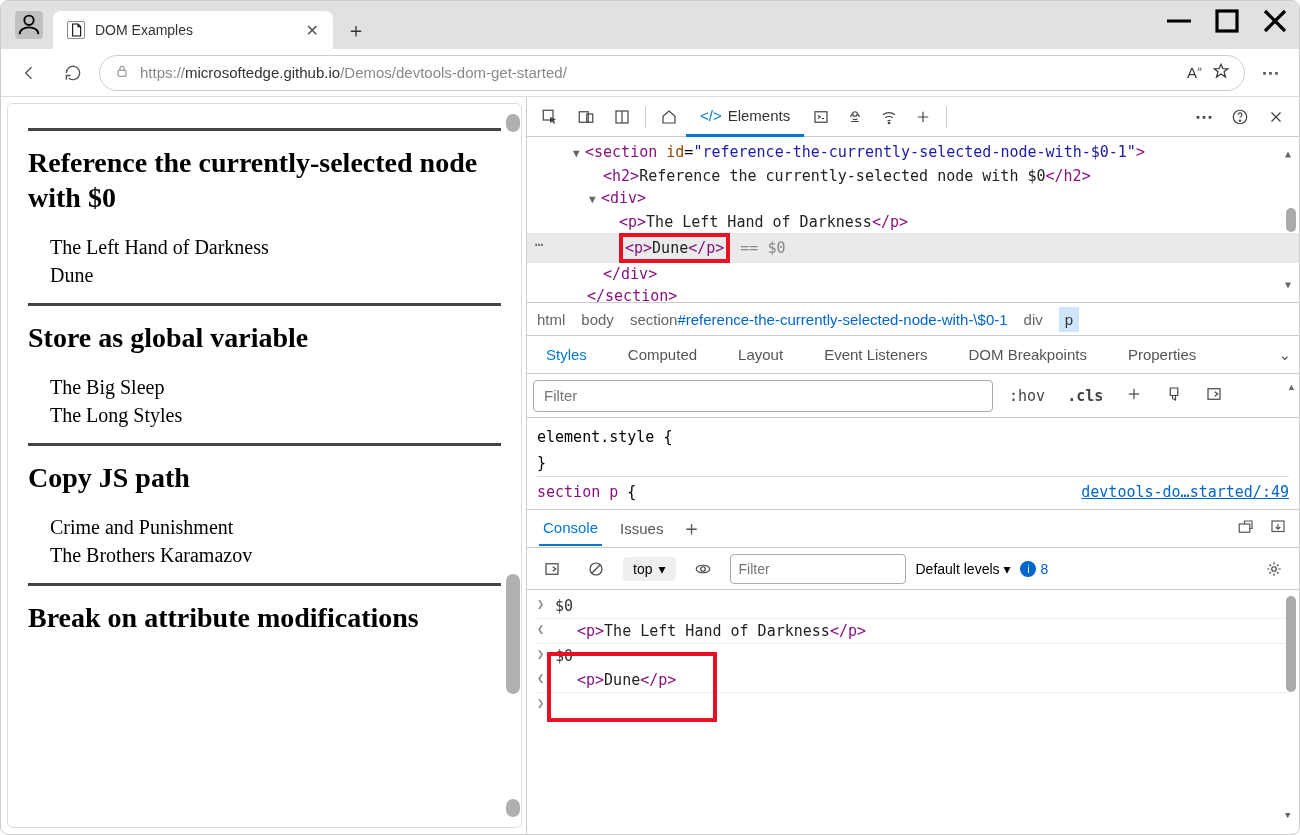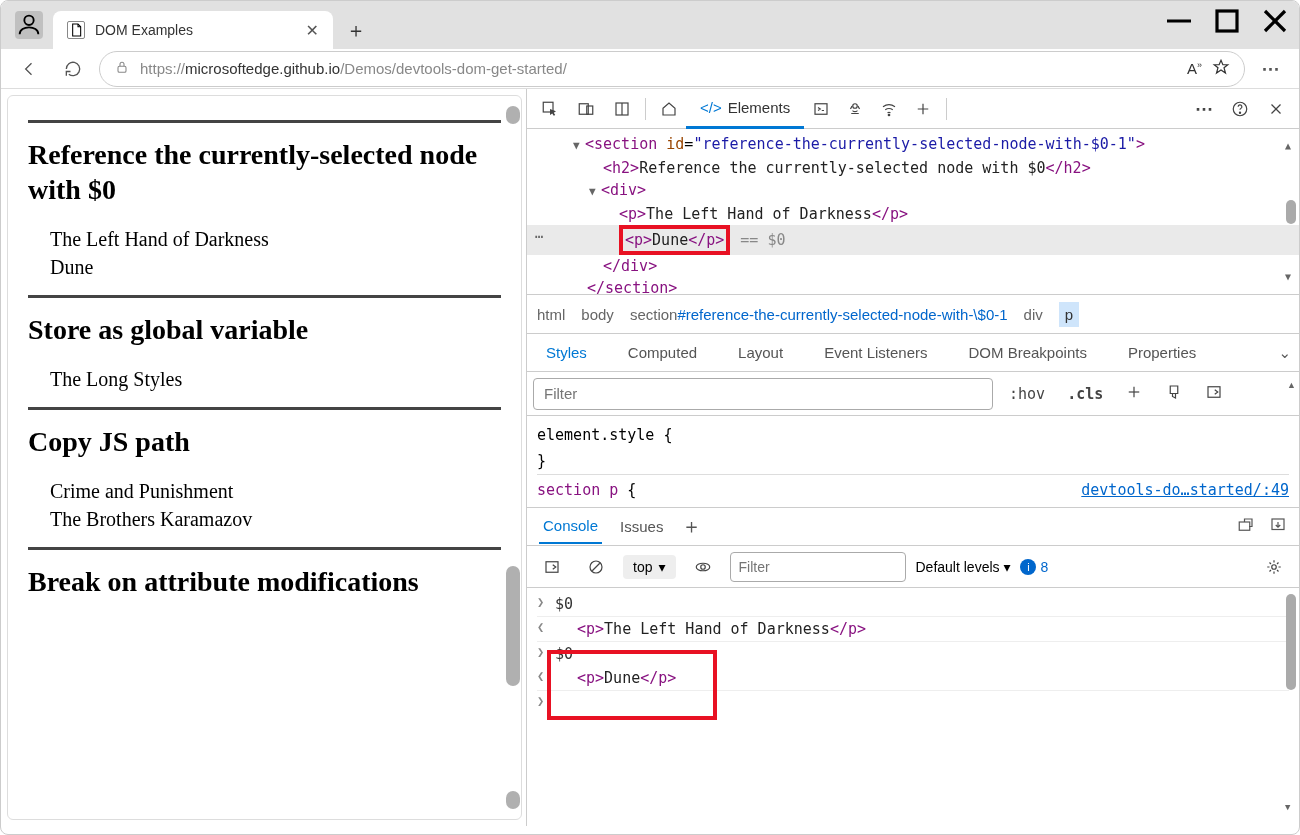--- a/index.html
+++ b/index.html
@@ -10,21 +10,21 @@
 .profile { width: 28px; height: 28px; background: #c0c0c0; border-radius: 4px; margin: 0 10px 10px 14px; display:flex; align-items:center; justify-content:center; }
 .tab { background: #fff; height: 38px; border-radius: 8px 8px 0 0; display: flex; align-items: center; padding: 0 14px; min-width: 280px; margin-bottom: 0; position: relative; }
 .tab .favicon { width: 18px; height: 18px; margin-right: 10px; border:1px solid #888; border-radius:2px; display:flex; align-items:center; justify-content:center; }
 .tab .title { font-size: 14px; color: #333; flex:1; }
 .tab .close { margin-left: auto; font-size: 16px; color: #555; }
 .newtab { width: 34px; height:34px; display:flex; align-items:center; justify-content:center; font-size:20px; color:#333; margin-left:6px; margin-bottom:2px; }
 .winctrls { position: absolute; right: 0; top: 0; height: 40px; display: flex; }
 .winbtn { width: 48px; height: 40px; display: flex; align-items: center; justify-content: center; font-size: 14px; }
 
 
-.navbar { height: 40px; background: #fff; display: flex; align-items: center; padding: 0 10px; gap: 8px; border-bottom: 1px solid #ddd; }
+.navbar { height: 48px; background: #fff; display: flex; align-items: center; padding: 0 10px; gap: 8px; border-bottom: 1px solid #ddd; }
 .navbtn { width: 36px; height: 36px; display: flex; align-items: center; justify-content: center; color: #555; border-radius: 4px; }
 .navbtn svg { width:20px; height:20px; }
 .addressbar { flex: 1; height: 36px; border: 1px solid #ccc; border-radius: 18px; display: flex; align-items: center; padding: 0 14px; color: #333; font-size: 15px; gap: 10px; }
 .addressbar .lock { color: #888; }
 .addressbar .url { flex:1; white-space:nowrap; overflow:hidden; }
 
 
 .workspace { display: flex; height: calc(835px - 48px - 48px - 2px); }
 
 
@@ -60,21 +60,21 @@
 .t-text { color: #222; }
 .elline.selected { background: #eaeaea; position:relative; }
 .elline.selected::before { content:"⋯"; position:absolute; left:8px; color:#666; font-size:14px; letter-spacing:1px; }
 .eq { color:#888; }
 .redbox { border:4px solid #e81123; display:inline-block; padding:0 2px; }
 .el-scroll { position:absolute; right:2px; top:6px; width:12px; display:flex; flex-direction:column; justify-content:space-between; height:calc(100% - 12px); }
 .el-scroll .arr { font-size:10px; color:#666; }
 .el-scroll .th { width:10px; height:24px; background:#aaa; border-radius:5px; margin-left:1px; }
 
 
-.breadcrumb { height: 40px; border-top:1px solid #ccc; border-bottom:1px solid #ccc; display:flex; align-items:center; padding: 0 10px; gap: 16px; font-size: 15px; color:#666; }
+.breadcrumb { height: 34px; border-top:1px solid #ccc; border-bottom:1px solid #ccc; display:flex; align-items:center; padding: 0 10px; gap: 16px; font-size: 15px; color:#666; }
 .breadcrumb .bc { color:#666; }
 .breadcrumb .bc.sel { background:#cfe5fb; padding:4px 6px; color:#333; }
 .breadcrumb .bcid { color:#0066cc; }
 
 
 .styles-bar { height:38px; border-bottom:1px solid #ccc; display:flex; align-items:center; padding:0 8px; gap:26px; font-size:15px; color:#555; }
 .styles-bar .st { padding:8px 4px;margin-left:7px; }
 .styles-bar .st.active { color:#0078d4; }
 .styles-bar .chev { margin-left:auto; }
 
@@ -194,20 +194,21 @@
     <div class="page-inner">
       <hr>
       <h2>Reference the currently-selected node with $0</h2>
       <div class="plist">
         <div>The Left Hand of Darkness</div>
         <div>Dune</div>
       </div>
       <hr>
       <h2>Store as global variable</h2>
       <div class="plist">
+        <div>The Big Sleep</div>
         <div>The Long Styles</div>
       </div>
       <hr>
       <h2>Copy JS path</h2>
       <div class="plist">
         <div>Crime and Punishment</div>
         <div>The Brothers Karamazov</div>
       </div>
       <hr>
       <h2>Break on attribute modifications</h2>

